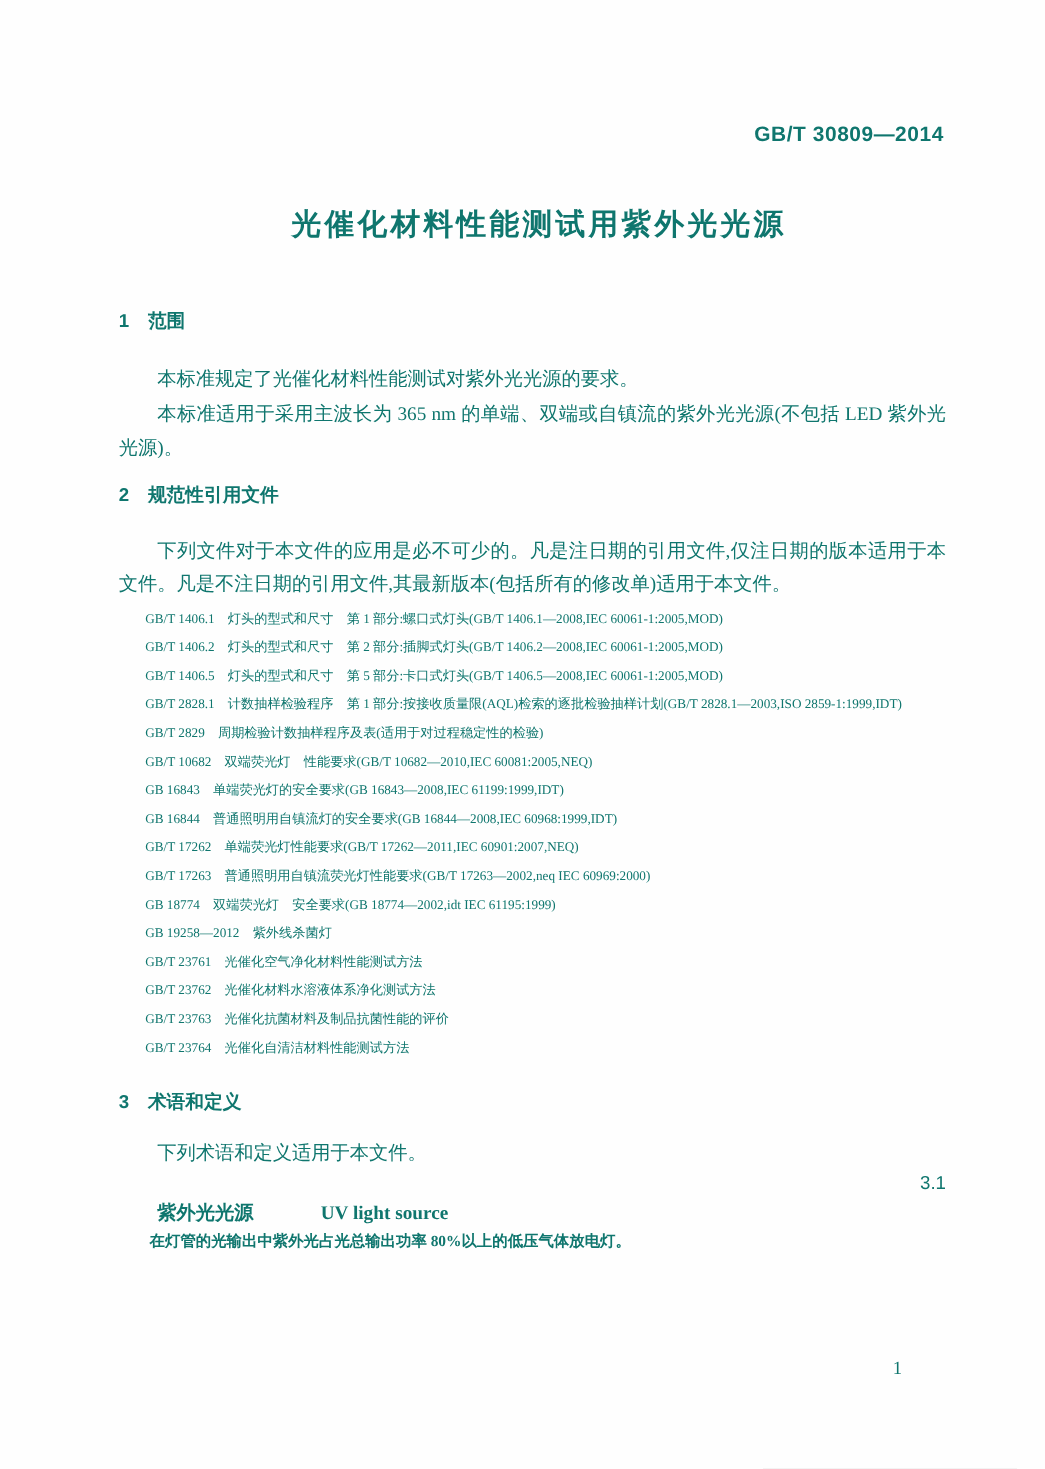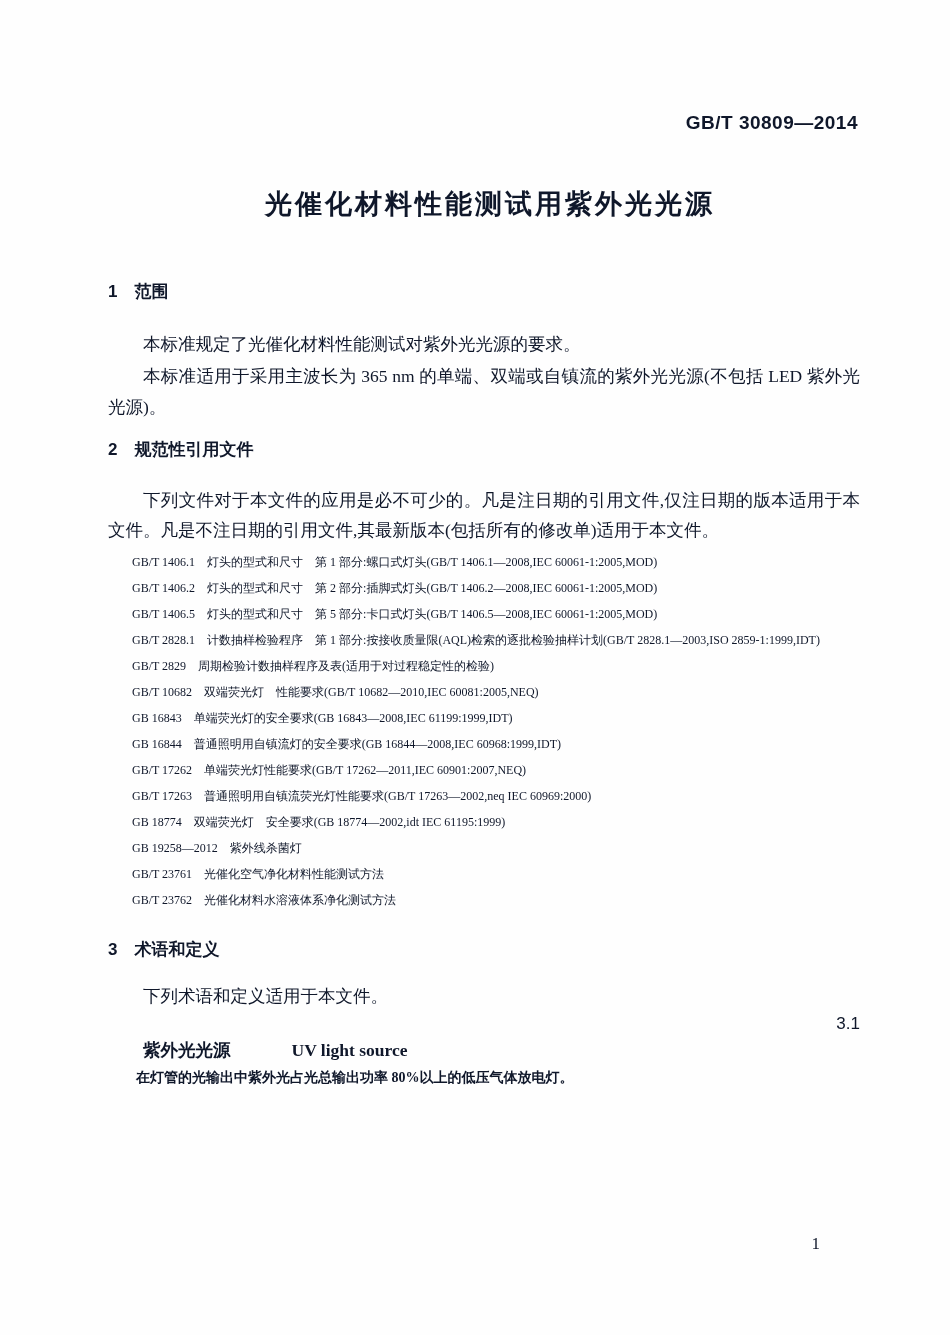--- a/index.html
+++ b/index.html
@@ -2,21 +2,21 @@
 <html><head>
 <meta charset="utf-8">
 <style>
   html, body { margin: 0; padding: 0; background: #e9e9e9; }
   .page {
     position: relative;
     width: 950px;
     height: 1335px;
     margin: 0 auto;
     background: #fefefe;
-    color: #0f172a;
+    color: #0f766e;
     font-family: "Liberation Serif", "DejaVu Serif", serif;
     overflow: hidden;
   }
   .doc-header {
     position: absolute;
     top: 112px;
     right: 92px;
     font-family: "Liberation Sans", "DejaVu Sans", sans-serif;
     font-weight: bold;
     font-size: 19px;
@@ -127,20 +127,22 @@
       <p class="ref-item">GB/T 2829　周期检验计数抽样程序及表(适用于对过程稳定性的检验)</p>
       <p class="ref-item">GB/T 10682　双端荧光灯　性能要求(GB/T 10682—2010,IEC 60081:2005,NEQ)</p>
       <p class="ref-item">GB 16843　单端荧光灯的安全要求(GB 16843—2008,IEC 61199:1999,IDT)</p>
       <p class="ref-item">GB 16844　普通照明用自镇流灯的安全要求(GB 16844—2008,IEC 60968:1999,IDT)</p>
       <p class="ref-item">GB/T 17262　单端荧光灯性能要求(GB/T 17262—2011,IEC 60901:2007,NEQ)</p>
       <p class="ref-item">GB/T 17263　普通照明用自镇流荧光灯性能要求(GB/T 17263—2002,neq IEC 60969:2000)</p>
       <p class="ref-item">GB 18774　双端荧光灯　安全要求(GB 18774—2002,idt IEC 61195:1999)</p>
       <p class="ref-item">GB 19258—2012　紫外线杀菌灯</p>
       <p class="ref-item">GB/T 23761　光催化空气净化材料性能测试方法</p>
       <p class="ref-item">GB/T 23762　光催化材料水溶液体系净化测试方法</p>
+      <p class="ref-item">GB/T 23763　光催化抗菌材料及制品抗菌性能的评价</p>
+      <p class="ref-item">GB/T 23764　光催化自清洁材料性能测试方法</p>
     </div>
 
     <h2 class="sec-heading sec3">
       <span class="sec-num">3</span><span>术语和定义</span>
     </h2>
     <p class="para p-intro3">下列术语和定义适用于本文件。</p>
 
     <p class="clause-num">3.1</p>
 
     <p class="term-line">

